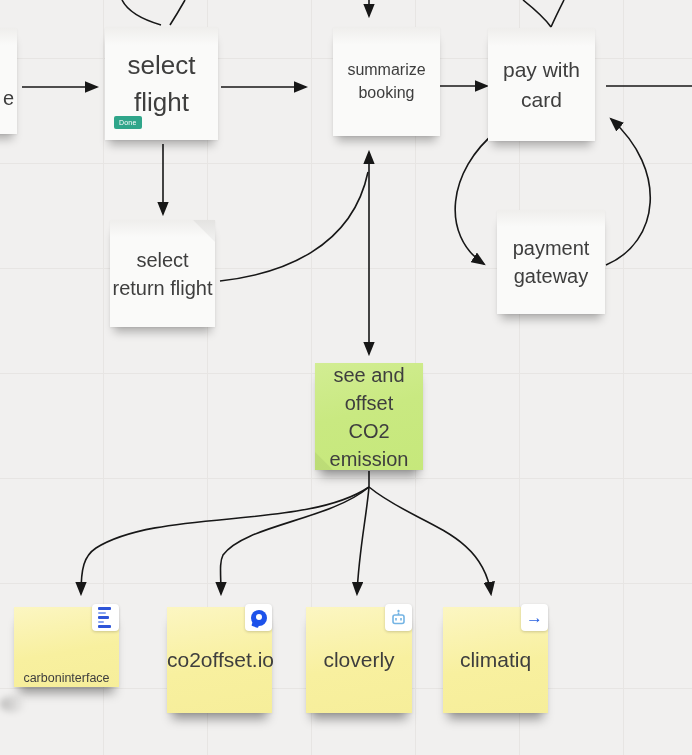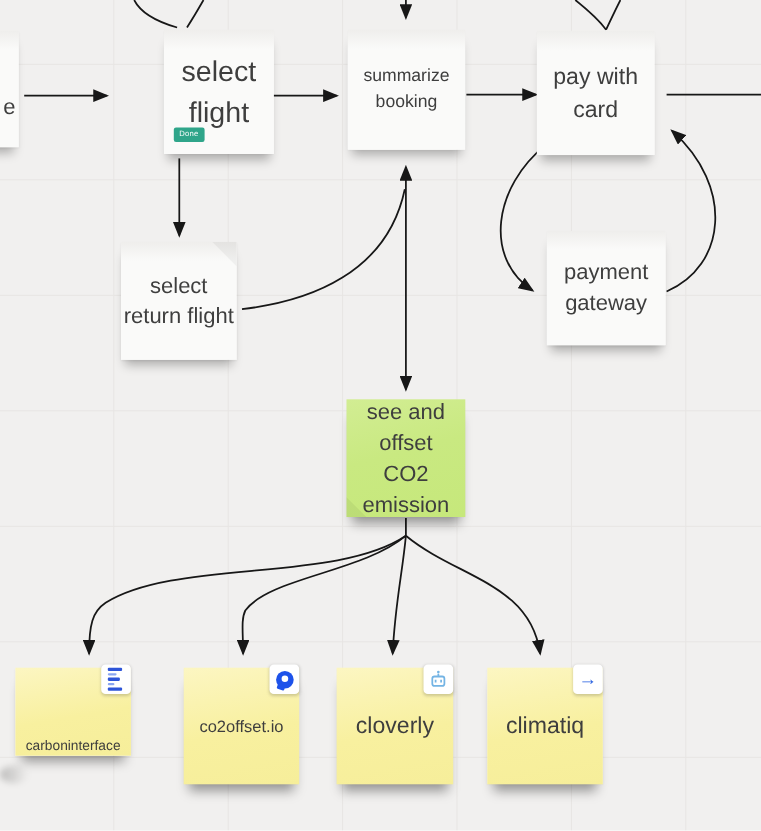--- a/index.html
+++ b/index.html
@@ -101,26 +101,26 @@
       <path d="M369,487 C330,520 245,525 223,555 C219,563 221,575 221,594" marker-end="url(#ah)"></path>
       <path d="M369,487 C366,520 359,550 357,594" marker-end="url(#ah)"></path>
       <path d="M369,487 C415,525 482,530 491,594" marker-end="url(#ah)"></path>
     </g>
   </svg>
 
   <div class="node card" style="left:-86px;top:28px;width:103px;height:106px;">
     <span class="lbl" style="position:absolute;right:3px;top:56px;width:auto;font-size:20px;">e</span>
   </div>
 
-  <div class="node card" style="left:105px;top:27px;width:100px;height:113px;font-size:26px;margin-left:44px;">
+  <div class="node card" style="left:105px;top:27px;width:113px;height:113px;font-size:26px;">
     <span class="lbl">select flight</span>
     <span class="tag">Done</span>
   </div>
 
-  <div class="node card" style="left:316px;top:27px;width:107px;height:109px;font-size:16px;">
+  <div class="node card" style="left:333px;top:27px;width:107px;height:109px;font-size:16px;">
     <span class="lbl">summarize booking</span>
   </div>
 
   <div class="node card" style="left:488px;top:28px;width:107px;height:113px;font-size:21px;">
     <span class="lbl">pay with card</span>
   </div>
 
   <div class="node card" style="left:497px;top:210px;width:108px;height:104px;font-size:20px;align-items:center;">
     <span class="lbl">payment gateway</span>
   </div>
@@ -139,21 +139,21 @@
       <span class="bars">
           <i></i>
           <i></i>
           <i></i>
           <i></i>
           <i></i>
         </span>
     </span>
   </div>
 
-  <div class="node sticky yellow" style="left:167px;top:607px;width:105px;height:106px;font-size:15px;text-align:center;">
+  <div class="node sticky yellow" style="left:167px;top:607px;width:105px;height:106px;font-size:21px;text-align:center;">
     <span class="lbl">co2offset.io</span>
     <span class="badge">
       <span class="qlogo"></span>
     </span>
   </div>
 
   <div class="node sticky yellow" style="left:306px;top:607px;width:106px;height:106px;font-size:21px;text-align:center;">
     <span class="lbl">cloverly</span>
     <span class="badge">
       <svg width="19" height="19" viewBox="0 0 19 19">

